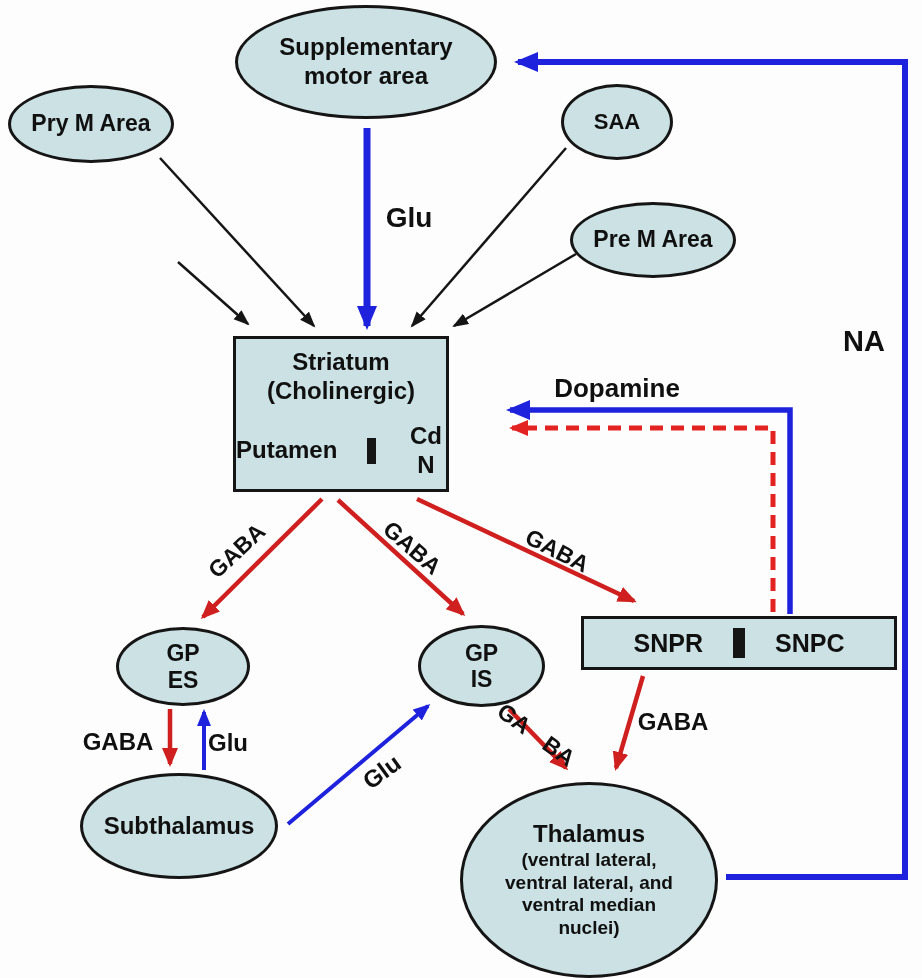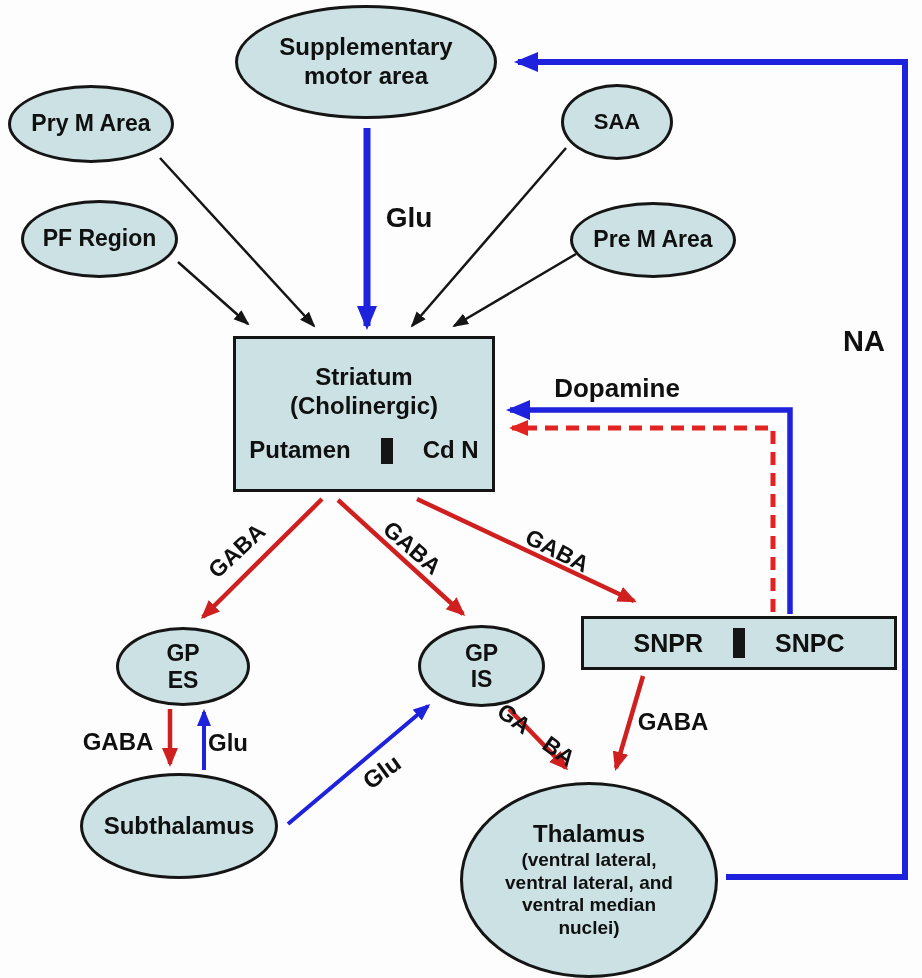--- a/index.html
+++ b/index.html
@@ -16,21 +16,21 @@
     display:flex; flex-direction:column; align-items:center; justify-content:center;
     text-align:center; box-sizing:border-box; line-height:1.2;
   }
   .ellipse { border-radius:50%; }
 
   #sma       { left:235px; top:5px;   width:262px; height:114px; font-size:24px; }
   #pry       { left:8px;   top:85px;  width:166px; height:78px;  font-size:23px; }
   #pf        { left:21px;  top:200px; width:157px; height:78px;  font-size:23px; }
   #saa       { left:561px; top:84px;  width:112px; height:76px;  font-size:22px; }
   #prem      { left:570px; top:202px; width:166px; height:76px;  font-size:23px; }
-  #striatum  { left:233px; top:336px; width:262px; height:156px; font-size:24px; }
+  #striatum  { left:233px; top:336px; width:216px; height:156px; font-size:24px; }
   #gpes      { left:116px; top:627px; width:134px; height:79px;  font-size:23px; line-height:1.15; }
   #gpis      { left:418px; top:625px; width:127px; height:82px;  font-size:23px; line-height:1.15; }
   #snp       { left:581px; top:616px; width:316px; height:54px;  font-size:25px; flex-direction:row; gap:30px; }
   #subthal   { left:80px;  top:773px; width:198px; height:106px; font-size:24px; }
   #thal      { left:460px; top:782px; width:258px; height:196px; font-size:19px; line-height:1.2; }
   #thal .t1  { font-size:24px; }
 
   .hrow { display:flex; flex-direction:row; align-items:center; gap:30px; margin-top:16px; }
   .vbar { display:inline-block; width:12px; background:#151515; }
   .vbar.b26 { height:26px; }
@@ -59,23 +59,20 @@
 
   <div class="node ellipse" id="sma">
     <div>Supplementary</div>
     <div>motor area</div>
   </div>
 
   <div class="node ellipse" id="pry">
     <div>Pry M Area</div>
   </div>
 
-  <div class="node ellipse" id="pf">
-    <div>PF Region</div>
-  </div>
 
   <div class="node ellipse" id="saa">
     <div>SAA</div>
   </div>
 
   <div class="node ellipse" id="prem">
     <div>Pre M Area</div>
   </div>
 
   <div class="node" id="striatum">

